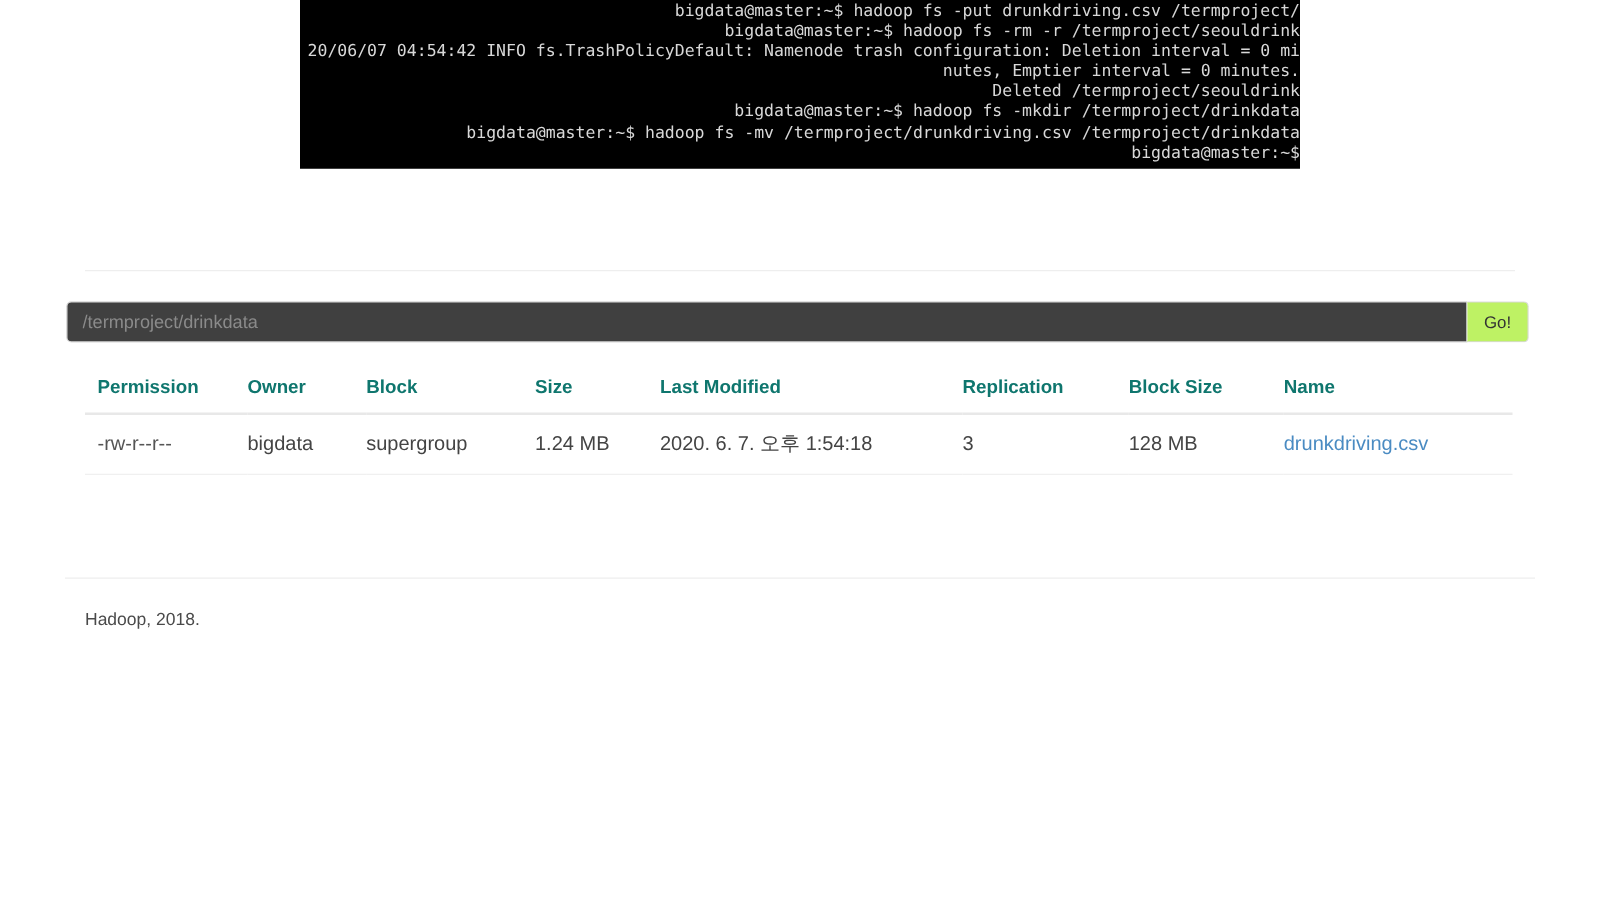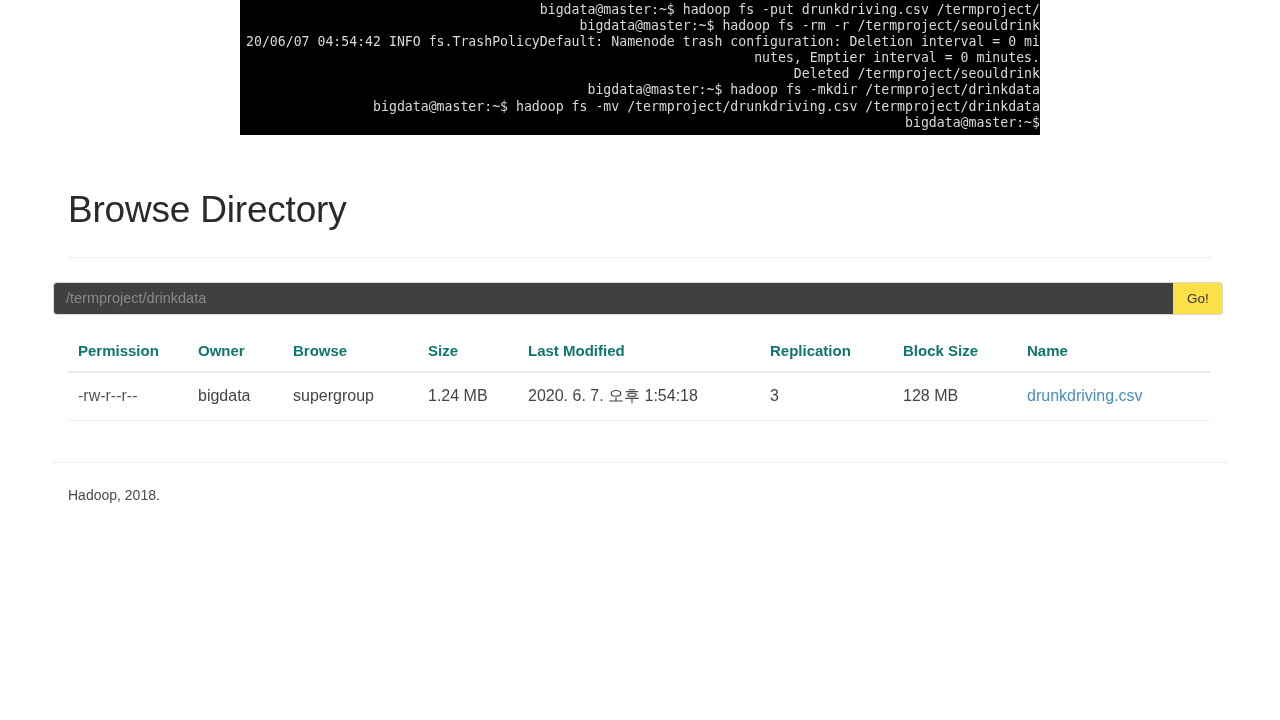--- a/index.html
+++ b/index.html
@@ -90,21 +90,21 @@
     background: #404040;
     outline: none;
   }
   #path-input::placeholder { color: #9a9a9a; }
   #go-button {
     width: 49px;
     height: 33px;
     border: 1px solid #d8d8d8;
     border-left: none;
     border-radius: 0 4px 4px 0;
-    background: #fde047;
+    background: #bef264;
     color: #333333;
     font-size: 13.5px;
     font-family: "Liberation Sans", sans-serif;
     cursor: pointer;
     padding: 0;
   }
 
   
   #file-table {
     margin: 27px 0 0 16px;
@@ -166,34 +166,33 @@
 <body>
 
 <div id="page">
 
   <div id="terminal-window">
     <div id="terminal-lines"><div class="term-line">bigdata@master:~$ hadoop fs -put drunkdriving.csv /termproject/</div><div class="term-line">bigdata@master:~$ hadoop fs -rm -r /termproject/seouldrink</div><div class="term-line">20/06/07 04:54:42 INFO fs.TrashPolicyDefault: Namenode trash configuration: Deletion interval = 0 mi</div><div class="term-line">nutes, Emptier interval = 0 minutes.</div><div class="term-line">Deleted /termproject/seouldrink</div><div class="term-line">bigdata@master:~$ hadoop fs -mkdir /termproject/drinkdata</div><div class="term-line">bigdata@master:~$ hadoop fs -mv /termproject/drunkdriving.csv /termproject/drinkdata</div><div class="term-line">bigdata@master:~$</div></div>
   </div>
 
   <div id="container">
 
-    <h1 id="page-title">Browse Directory</h1>
     <div id="title-rule"></div>
 
     <div id="path-bar">
       <input id="path-input" type="text" value="/termproject/drinkdata" style="">
       <button id="go-button">Go!</button>
     </div>
 
     <table id="file-table">
       <thead>
         <tr>
           <th class="col-permission">Permission</th>
           <th class="col-owner">Owner</th>
-          <th class="col-group">Browse</th>
+          <th class="col-group">Block</th>
           <th class="col-size">Size</th>
           <th class="col-modified">Last Modified</th>
           <th class="col-replication">Replication</th>
           <th class="col-blocksize">Block Size</th>
           <th class="col-name">Name</th>
         </tr>
       </thead>
       <tbody>
         <tr>
           <td class="col-permission">-rw-r--r--</td>

